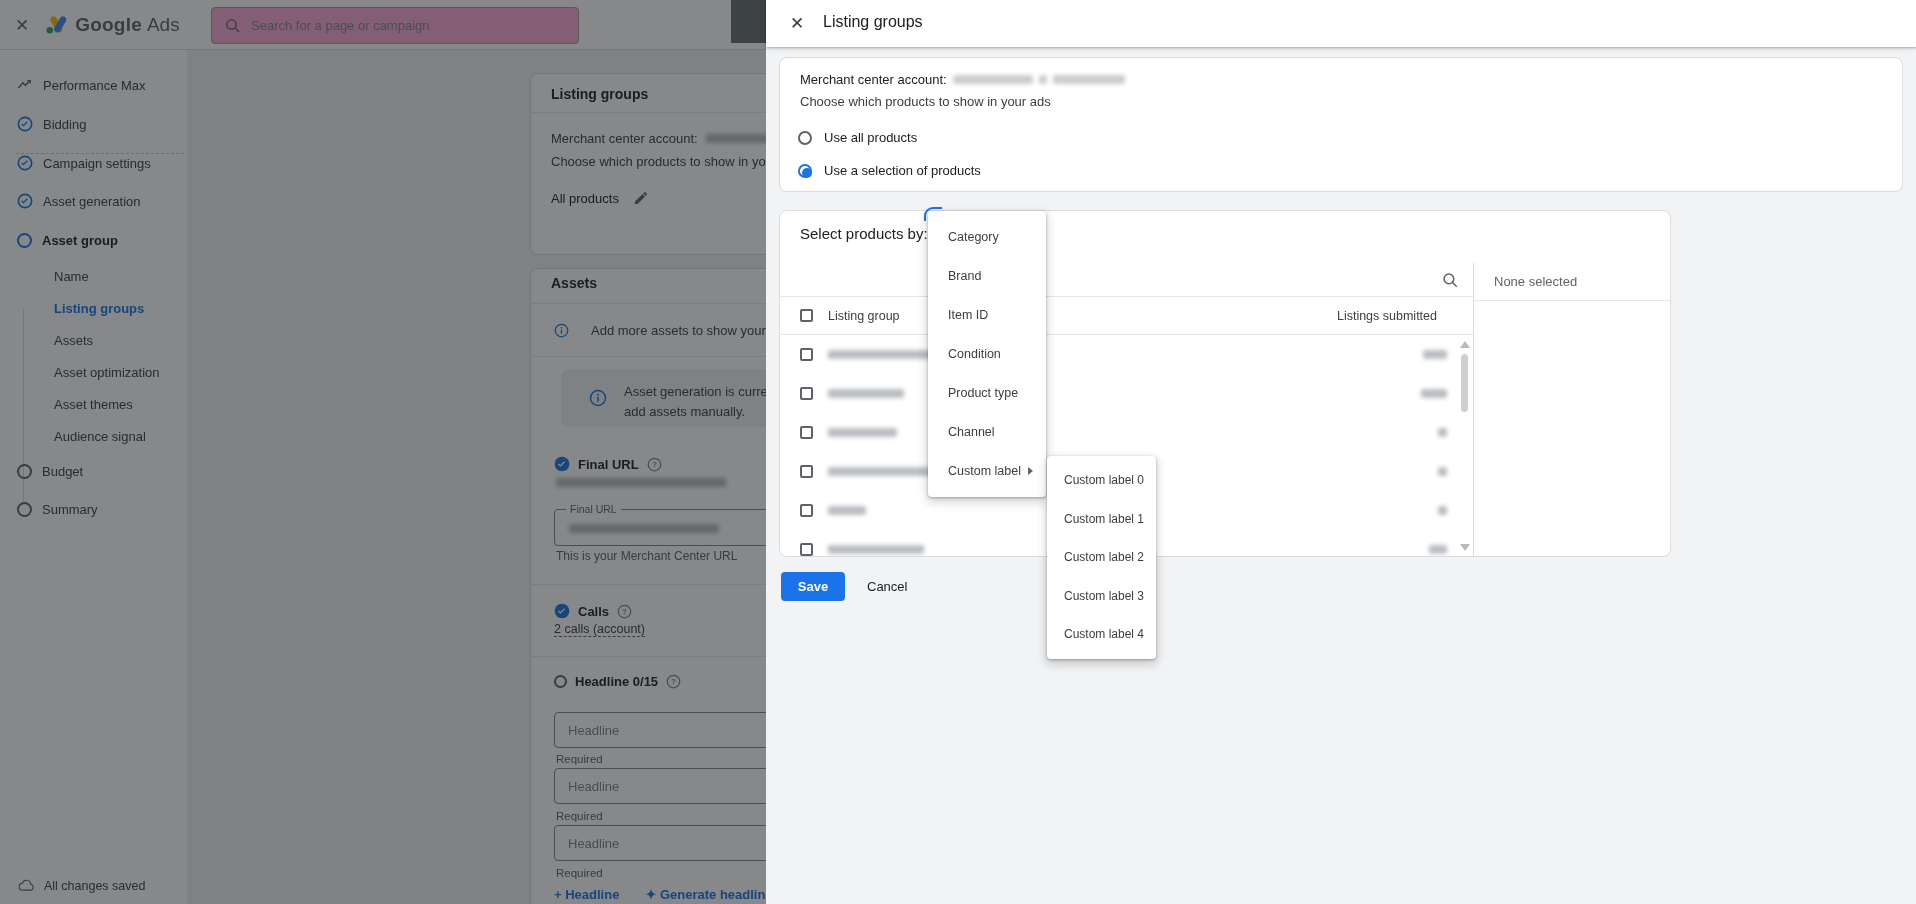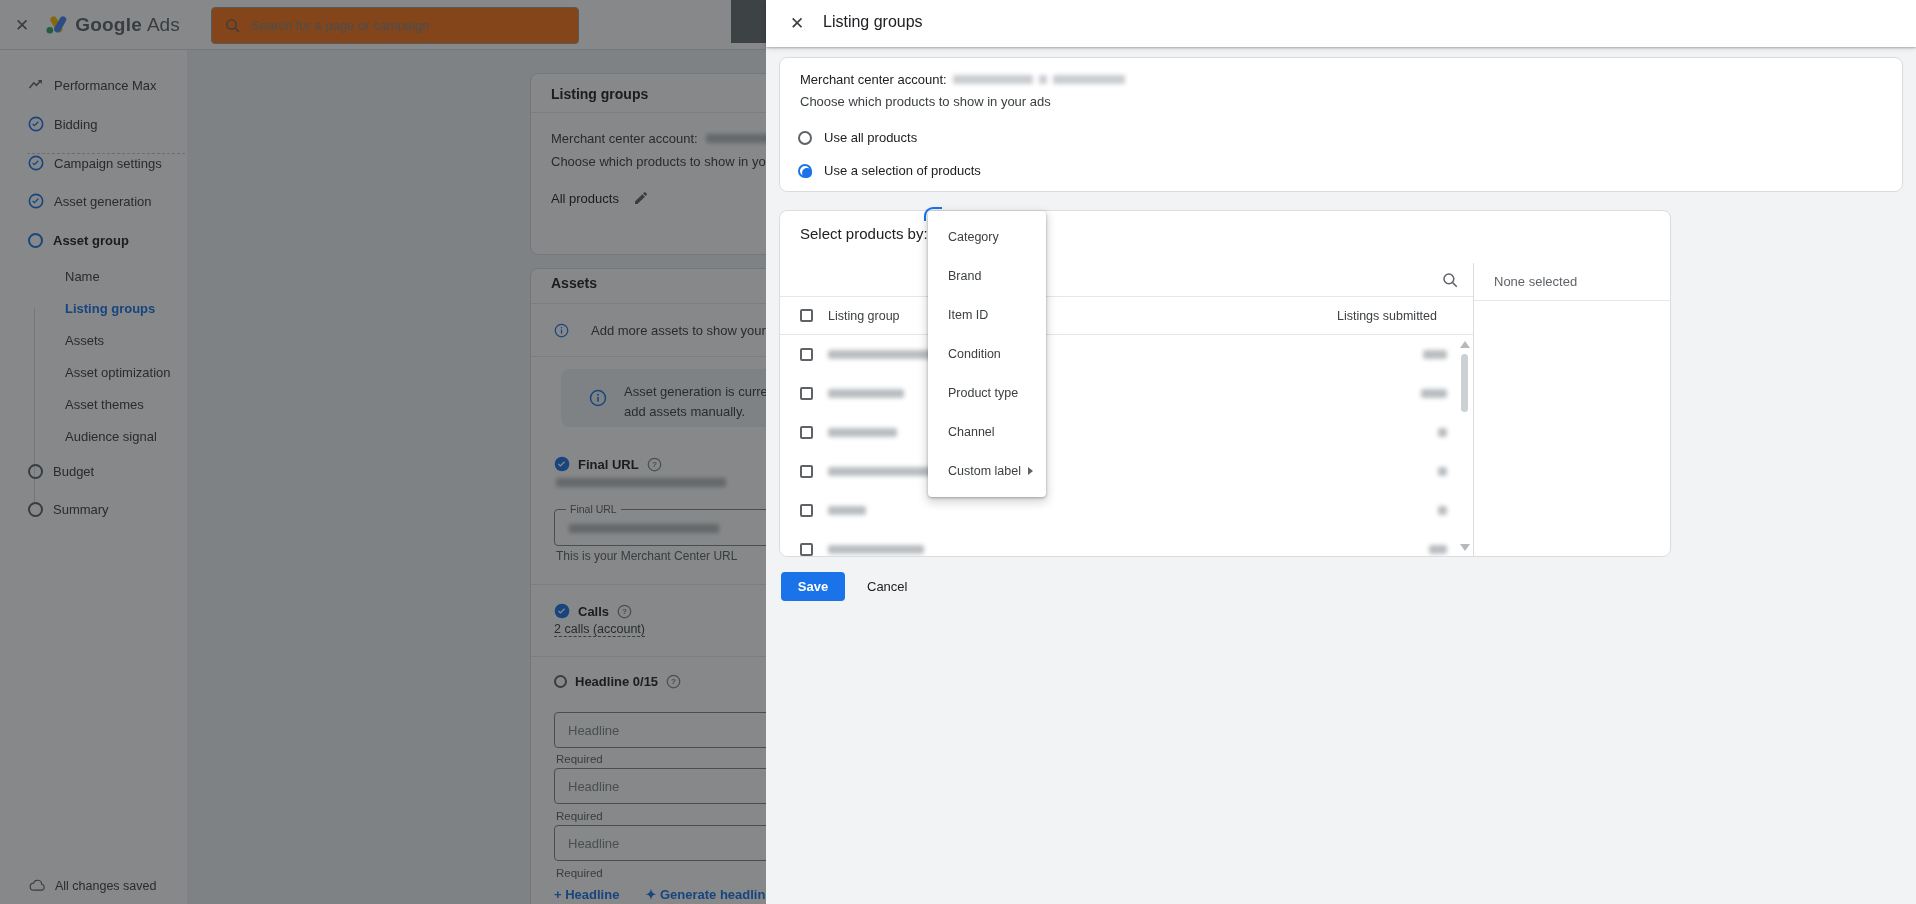--- a/index.html
+++ b/index.html
@@ -8,27 +8,27 @@
   .stage { position:relative; width:1916px; height:904px; overflow:hidden; }
 
   
   .topbar { position:absolute; left:0; top:0; width:1916px; height:50px; background:#fff;
     border-bottom:1px solid #dadce0; }
   .tb-left { position:absolute; left:15px; top:0; height:50px; display:flex; align-items:center; gap:14px; }
   .tb-x { font-size:17px; color:#5f6368; }
   .brand { font-size:19px; color:#5f6368; display:flex; gap:5px; align-items:center;}
   .brand b { font-weight:700; color:#5f6368; letter-spacing:.2px;}
   .brand span { font-weight:400; }
-  .tb-search { position:absolute; left:211px; top:7px; width:368px; height:37px; background:#f97316;
+  .tb-search { position:absolute; left:211px; top:7px; width:368px; height:37px; background:#f9a8d4;
     border:1px solid #9aa0a6; border-radius:4px; display:flex; align-items:center; padding-left:12px; gap:10px;}
   .tb-search input { border:none; outline:none; font-size:13px; width:300px; color:#202124; background:transparent;}
   input::placeholder { color:#80868b; }
   .tb-darkbox { position:absolute; left:731px; top:0; width:35px; height:43px; background:#686d71; }
 
-  .sidebar { position:absolute; left:15px; top:50px; width:187px; height:854px; background:#fff;
+  .sidebar { position:absolute; left:4px; top:50px; width:187px; height:854px; background:#fff;
     border-right:1px solid #dadce0; }
   .side-row { position:absolute; left:0; width:187px; height:22px; display:flex; align-items:center;
     gap:10px; padding-left:13px; font-size:13px; color:#3c4043; white-space:nowrap;}
   .side-row.bold { font-weight:700; color:#202124; }
   .side-sub { position:absolute; left:50px; height:20px; display:flex; align-items:center;
     font-size:13px; color:#3c4043; white-space:nowrap;}
   .side-sub.active { color:#1a73e8; font-weight:700; }
   .subline { position:absolute; left:19px; top:258px; width:1px; height:194px; background:#dadce0; }
   .dashline { position:absolute; left:12px; top:103px; width:168px; border-top:1px dashed #c6cacd; }
   .ring { width:15px; height:15px; border:2px solid #5f6368; border-radius:50%; flex:none;}
@@ -394,14 +394,21 @@
       <div class="menu-item">Brand</div>
       <div class="menu-item">Item ID</div>
       <div class="menu-item">Condition</div>
       <div class="menu-item">Product type</div>
       <div class="menu-item">Channel</div>
       <div class="menu-item">
         <span>Custom label</span>
         <span class="subarrow"></span>
       </div>
     </div>
+    <div class="submenu">
+      <div class="submenu-item">Custom label 0</div>
+      <div class="submenu-item">Custom label 1</div>
+      <div class="submenu-item">Custom label 2</div>
+      <div class="submenu-item">Custom label 3</div>
+      <div class="submenu-item">Custom label 4</div>
+    </div>
   </div>
 </div>
 
 </body></html>

